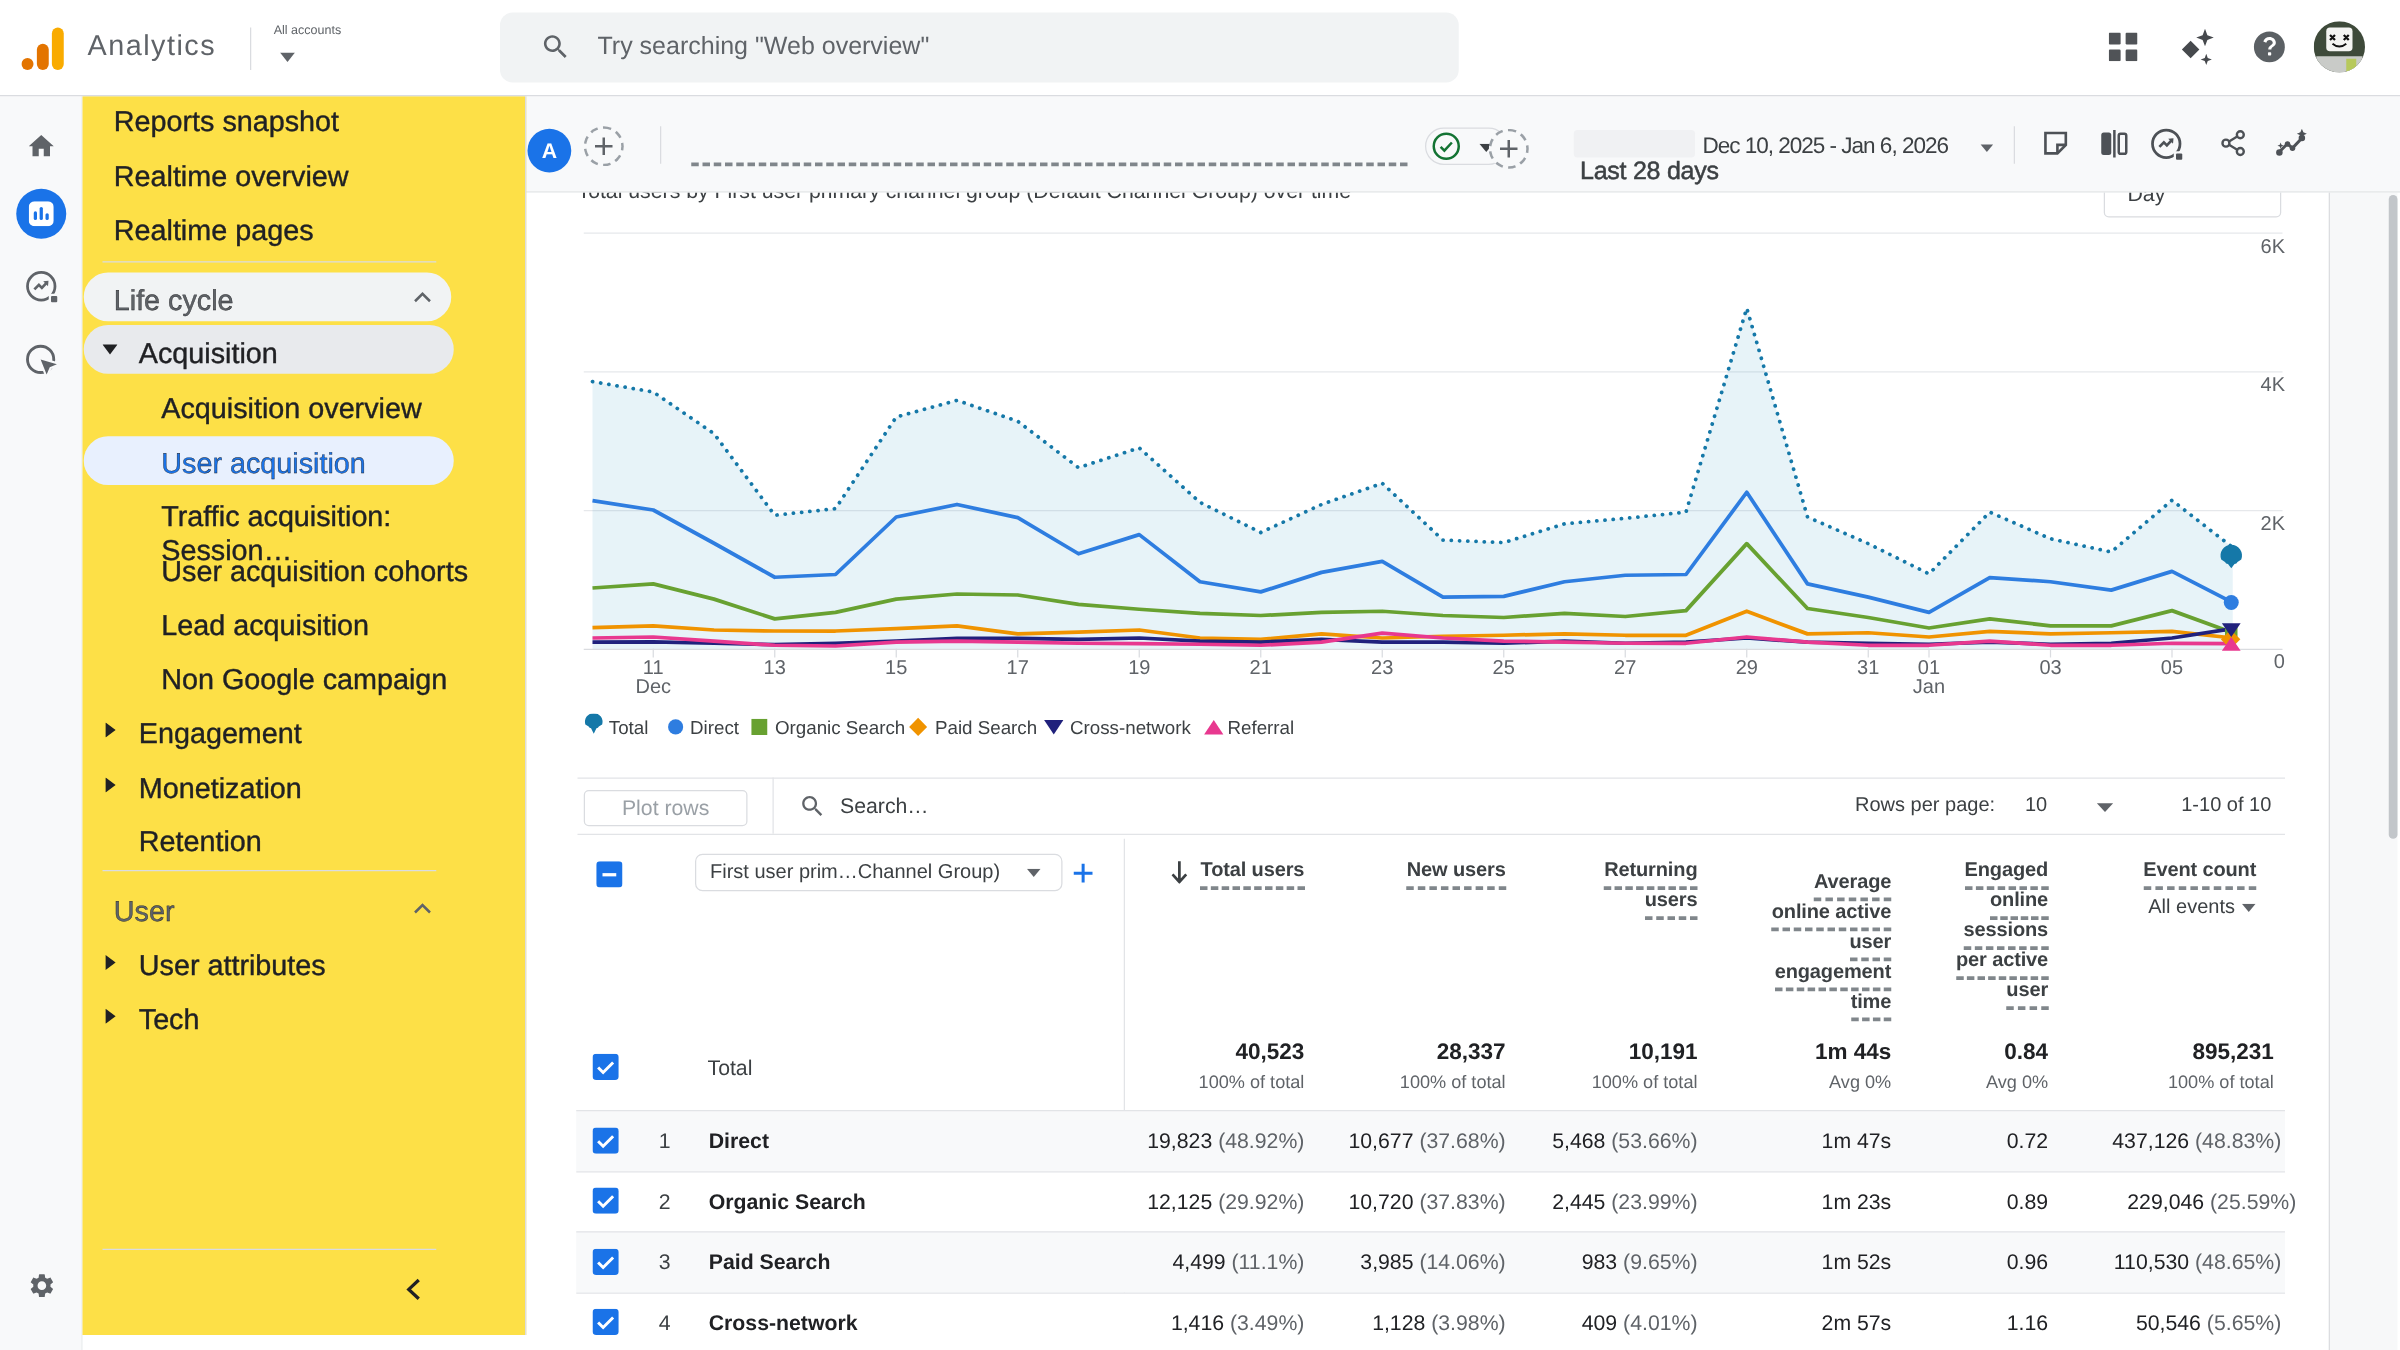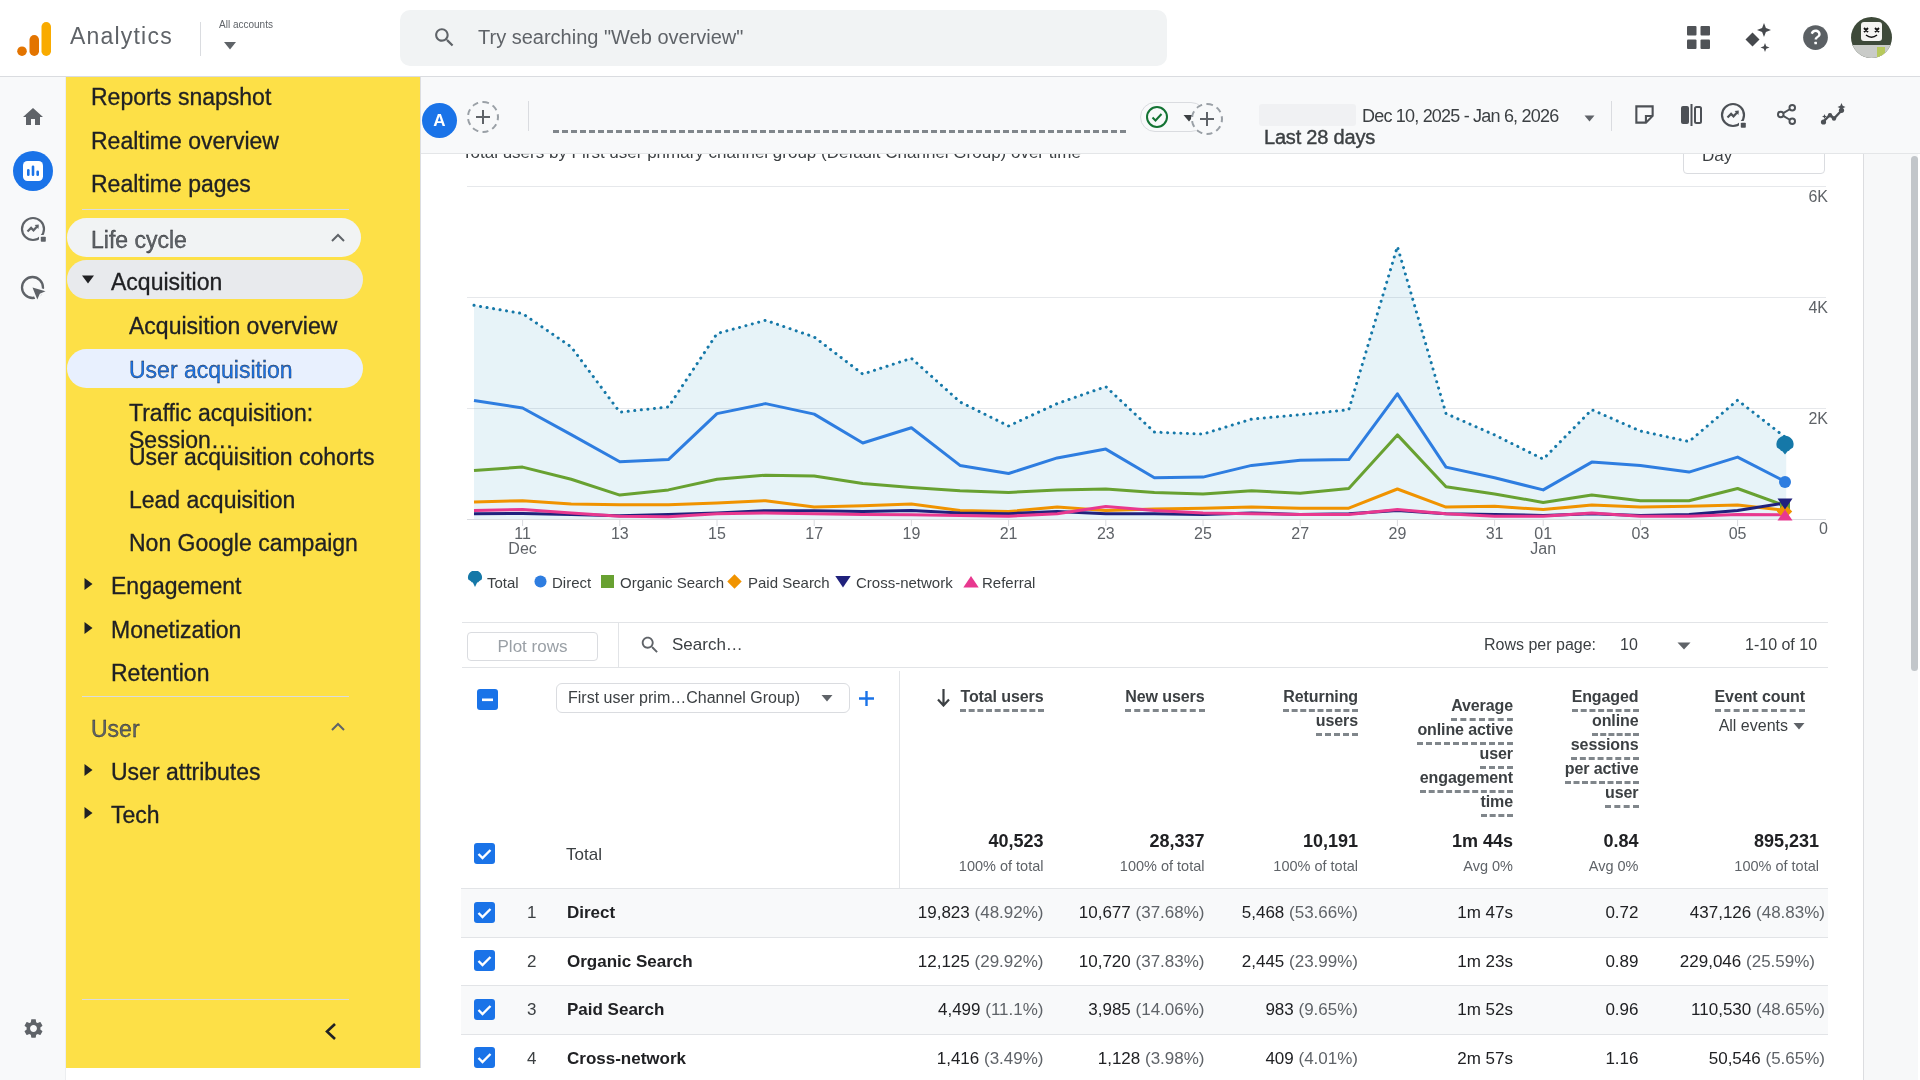--- a/index.html
+++ b/index.html
@@ -251,21 +251,21 @@
             <path d="M4.5 11 l4 4 L16.5 7" fill="none" stroke="#fff" stroke-width="2.4"></path>
           </svg>
         </div>
       <div class="cell" style="left:106px;top:329.5px;color:#3c4043;">2</div>
       <div class="cell" style="left:146px;top:329.5px;font-weight:bold;">Organic Search</div>
       <div class="cell" style="right:819.5px;top:329.5px;">12,125 <span class="pct">(29.92%)</span></div>
       <div class="cell" style="right:658.5px;top:329.5px;">10,720 <span class="pct">(37.83%)</span></div>
       <div class="cell" style="right:505px;top:329.5px;">2,445 <span class="pct">(23.99%)</span></div>
       <div class="cell" style="right:350px;top:329.5px;">1m 23s</div>
       <div class="cell" style="right:224.5px;top:329.5px;">0.89</div>
-      <div class="cell" style="right:48px;top:329.5px;">229,046 <span class="pct">(25.59%)</span></div>
+      <div class="cell" style="right:26px;top:329.5px;">229,046 <span class="pct">(25.59%)</span></div>
       <div class="abs chk" style="left:53px;top:376.5px;">
           <svg width="21" height="21" viewBox="0 0 21 21">
             <rect width="21" height="21" rx="3" fill="#1a73e8"></rect>
             <path d="M4.5 11 l4 4 L16.5 7" fill="none" stroke="#fff" stroke-width="2.4"></path>
           </svg>
         </div>
       <div class="cell" style="left:106px;top:378px;color:#3c4043;">3</div>
       <div class="cell" style="left:146px;top:378px;font-weight:bold;">Paid Search</div>
       <div class="cell" style="right:819.5px;top:378px;">4,499 <span class="pct">(11.1%)</span></div>
       <div class="cell" style="right:658.5px;top:378px;">3,985 <span class="pct">(14.06%)</span></div>

